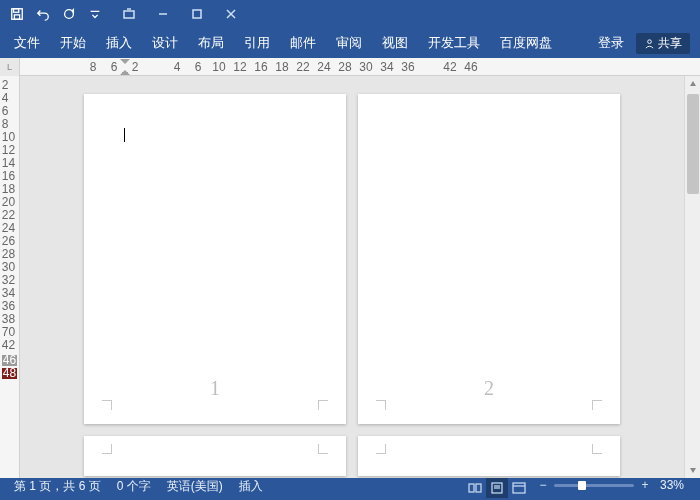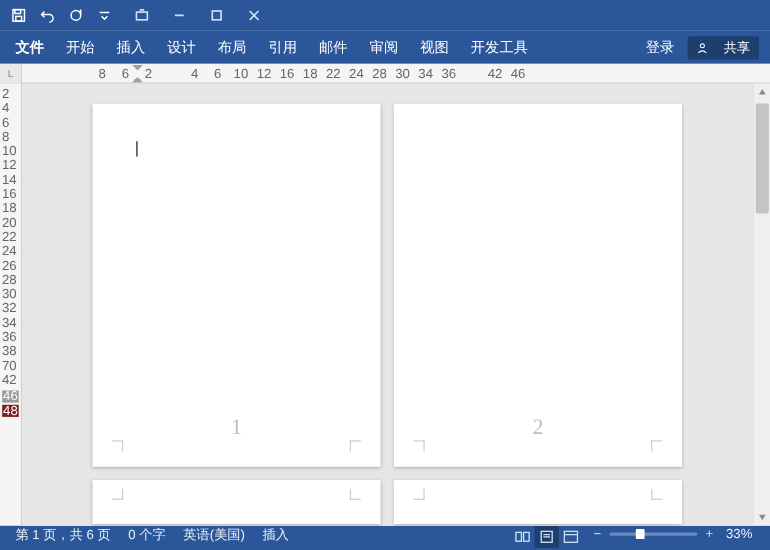--- a/index.html
+++ b/index.html
@@ -7,24 +7,24 @@
 .titlebar{height:28px;background:#2b579a;display:flex;align-items:center;color:#fff}
 .qat{display:flex;align-items:center;gap:4px;padding:0 6px}
 .qbtn{width:22px;height:22px;display:flex;align-items:center;justify-content:center;color:#fff}
 .qbtn svg{width:14px;height:14px;stroke:#fff;fill:none;stroke-width:1.5}
 .title-center{flex:1;text-align:center;font-size:12px;color:#eaf0f8}
 .winctrl{display:flex}
 .winbtn{width:34px;height:28px;display:flex;align-items:center;justify-content:center;color:#cfe0f3}
 .winbtn svg{width:12px;height:12px;stroke:#cfe0f3;fill:none;stroke-width:1.5}
 .ribbon{height:30px;background:#2b579a;display:flex;align-items:center;color:#fff;padding:0 4px}
 .tab{padding:0 10px;height:30px;line-height:30px;font-size:13px;color:#fff;cursor:pointer;white-space:nowrap}
-.tab.file{font-weight:bold}
+.tab.file{font-weight:normal}
 .rspacer{flex:1}
 .tell{display:flex;align-items:center;gap:3px;color:#cfe0f3;font-size:12px;padding:0 6px}
-.share{background:#1e3e6e;padding:2px 8px;border-radius:2px;display:flex;align-items:center;gap:14px;margin:0 6px}
+.share{background:#1e3e6e;padding:2px 8px;border-radius:2px;display:flex;align-items:center;gap:3px;margin:0 6px}
 .hruler{height:18px;background:#f5f5f5;border-bottom:1px solid #d0d0d0;display:flex;align-items:center;font-size:9px;color:#666;padding-left:22px;position:relative}
 .hruler .corner{position:absolute;left:0;top:0;width:20px;height:18px;background:#e8e8e8;border-right:1px solid #d0d0d0;display:flex;align-items:center;justify-content:center;font-size:9px;color:#888}
 .hruler .nums{display:flex;gap:3px;padding-left:62px;white-space:nowrap}
 .hruler .nums span{min-width:18px;text-align:center}
 .indent{position:absolute;left:120px;top:1px}
 .indent svg{width:10px;height:16px}
 .workarea{flex:1;display:flex;overflow:hidden}
 .vruler{width:20px;background:#f5f5f5;border-right:1px solid #d0d0d0;display:flex;flex-direction:column;align-items:center;font-size:9px;color:#666;padding-top:4px}
 .vruler .vnums{display:flex;flex-direction:column;gap:2px}
 .vruler .vnums span{line-height:11px}
@@ -115,20 +115,21 @@
   <div class="tab file">文件</div>
   <div class="tab">开始</div>
   <div class="tab">插入</div>
   <div class="tab">设计</div>
   <div class="tab">布局</div>
   <div class="tab">引用</div>
   <div class="tab">邮件</div>
   <div class="tab">审阅</div>
   <div class="tab">视图</div>
   <div class="tab">开发工具</div>
+  <div class="tab">百度网盘</div>
   <div class="rspacer"></div>
   <div class="tab" style="padding:0 6px">登录</div>
   <div class="share">
     <svg width="11" height="11" viewBox="0 0 12 12">
         <circle cx="6" cy="4" r="2" fill="none" stroke="#fff"></circle>
         <path d="M2 11 Q6 7 10 11" fill="none" stroke="#fff"></path>
       </svg>
     <span>共享</span>
   </div>
 </div>

